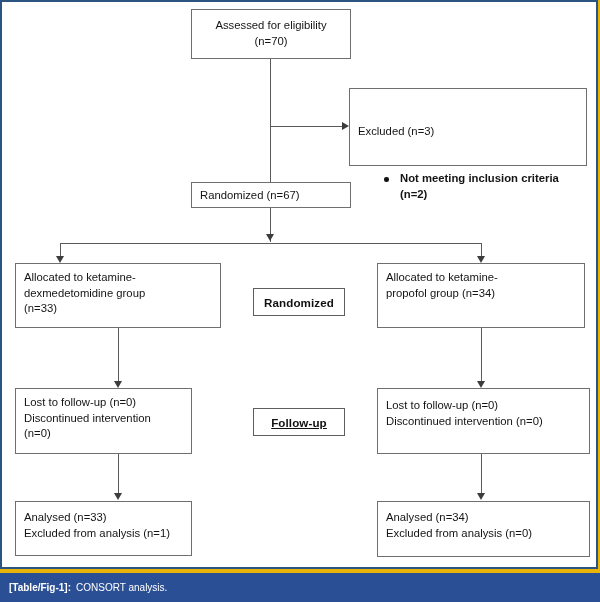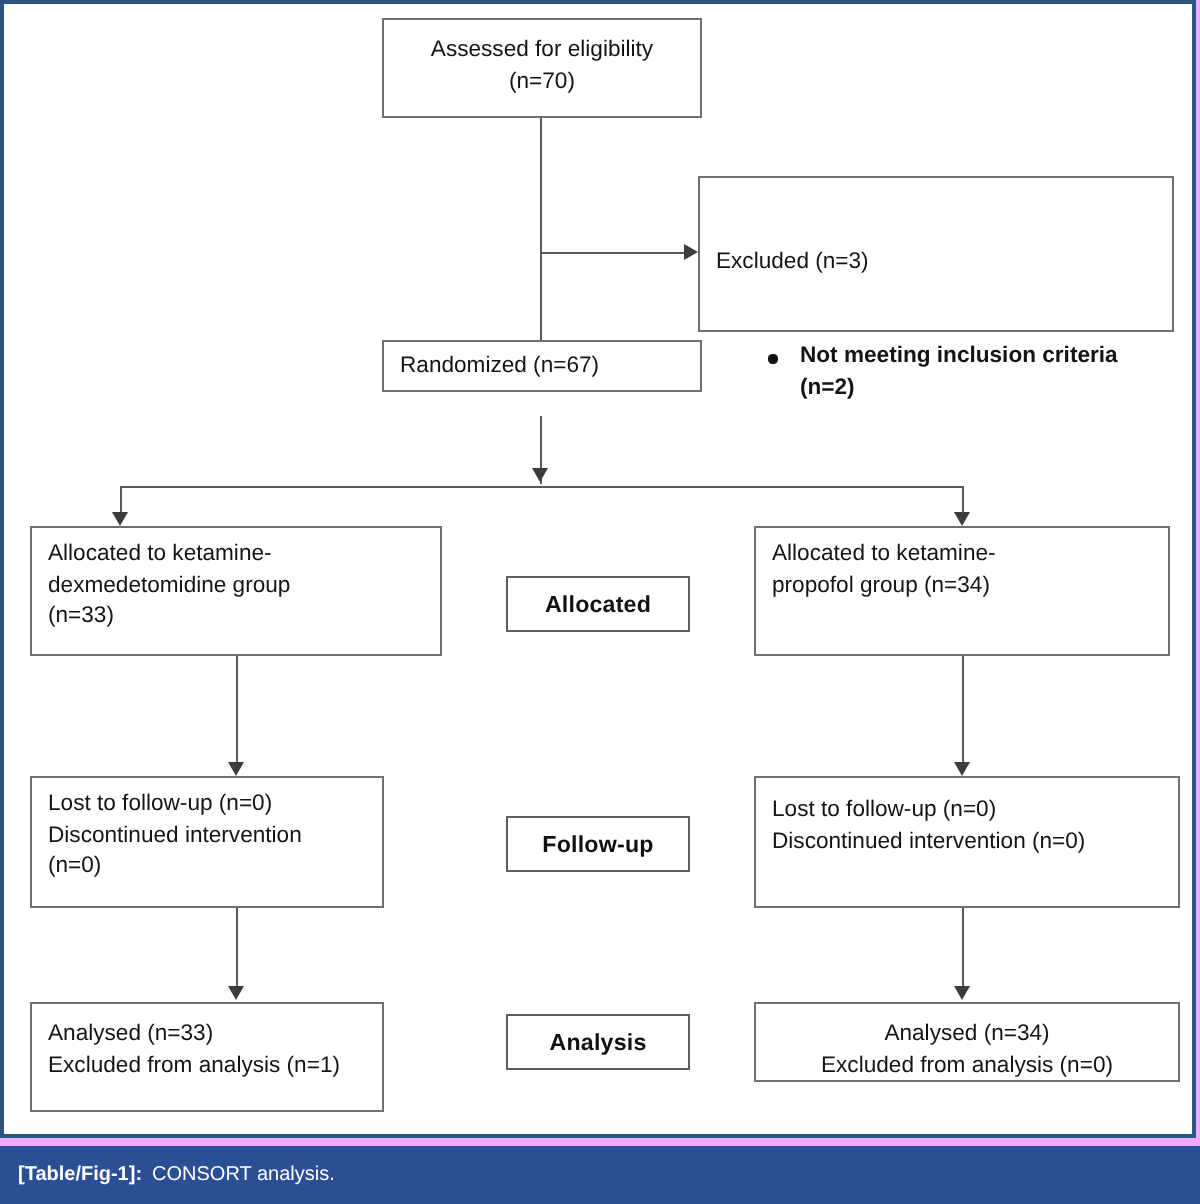--- a/index.html
+++ b/index.html
@@ -11,21 +11,21 @@
     width: 600px;
     height: 602px;
     font-family: "Liberation Sans", sans-serif;
     overflow: hidden;
   }
 
   #figure {
     position: relative;
     width: 600px;
     height: 602px;
-    background: #f0abfc;
+    background: #eab308;
   }
 
   
   #frame {
     position: absolute;
     left: 0px;
     top: 0px;
     width: 598px;
     height: 569px;
     border: 2px solid #2b5480;
@@ -163,67 +163,66 @@
     <div class="hline" style="left:270px; top:126px; width:72px;"></div>
     <div class="arrow-right" style="left:342px; top:122px;"></div>
 
     <div class="box" style="left:349px; top:88px; width:238px; height:78px; padding-top:7px;">
       <span class="excl-title">Excluded (n=3)</span>
       <ul class="excl-list">
         <li>Not meeting inclusion criteria (n=2)</li>
       </ul>
     </div>
 
-    <div class="box" style="left:191px; top:170px; width:160px; height:26px; padding-top:5px;">Randomized (n=67)</div>
+    <div class="box" style="left:191px; top:182px; width:160px; height:26px; padding-top:5px;">Randomized (n=67)</div>
 
     <div class="vline" style="left:270px; top:208px; height:34px;"></div>
     <div class="arrow-down" style="left:266px; top:234px;"></div>
 
     <div class="hline" style="left:60px; top:243px; width:421px;"></div>
     <div class="vline" style="left:60px; top:243px; height:17px;"></div>
     <div class="arrow-down" style="left:56px; top:256px;"></div>
     <div class="vline" style="left:481px; top:243px; height:17px;"></div>
     <div class="arrow-down" style="left:477px; top:256px;"></div>
 
     <div class="box" style="left:15px; top:263px; width:206px; height:65px;">Allocated to ketamine-
 dexmedetomidine group
 (n=33)</div>
 
-    <div class="stage-label" style="left:253px; top:288px; width:92px; height:28px;">Allocated</div>
+    <div class="stage-label" style="left:253px; top:288px; width:92px; height:28px;">Randomized</div>
 
     <div class="box" style="left:377px; top:263px; width:208px; height:65px;">Allocated to ketamine-
 propofol group (n=34)</div>
 
     <div class="vline" style="left:118px; top:328px; height:58px;"></div>
     <div class="arrow-down" style="left:114px; top:381px;"></div>
 
     <div class="vline" style="left:481px; top:328px; height:58px;"></div>
     <div class="arrow-down" style="left:477px; top:381px;"></div>
 
     <div class="box" style="left:15px; top:388px; width:177px; height:66px;">Lost to follow-up (n=0)
 Discontinued intervention
 (n=0)</div>
 
-    <div class="stage-label" style="left:253px; top:408px; width:92px; height:28px;">Follow-up</div>
+    <div class="stage-label" style="left:253px; top:408px; width:92px; height:28px;text-decoration:underline;">Follow-up</div>
 
     <div class="box" style="left:377px; top:388px; width:213px; height:66px; padding-top:9px;">Lost to follow-up (n=0)
 Discontinued intervention (n=0)</div>
 
     <div class="vline" style="left:118px; top:454px; height:44px;"></div>
     <div class="arrow-down" style="left:114px; top:493px;"></div>
 
     <div class="vline" style="left:481px; top:454px; height:44px;"></div>
     <div class="arrow-down" style="left:477px; top:493px;"></div>
 
     <div class="box" style="left:15px; top:501px; width:177px; height:55px; padding-top:8px;">Analysed (n=33)
 Excluded from analysis (n=1)</div>
 
-    <div class="stage-label" style="left:253px; top:507px; width:92px; height:28px;">Analysis</div>
-
-    <div class="box" style="left:377px; top:501px; width:213px; height:40px; padding-top:8px;text-align:center;">Analysed (n=34)
+
+    <div class="box" style="left:377px; top:501px; width:213px; height:56px; padding-top:8px;">Analysed (n=34)
 Excluded from analysis (n=0)</div>
 
   </div>
 
   <div id="caption-bar">
     <span class="cap-tag">[Table/Fig-1]:</span>
     <span class="cap-text">CONSORT analysis.</span>
   </div>
 
 </div>

